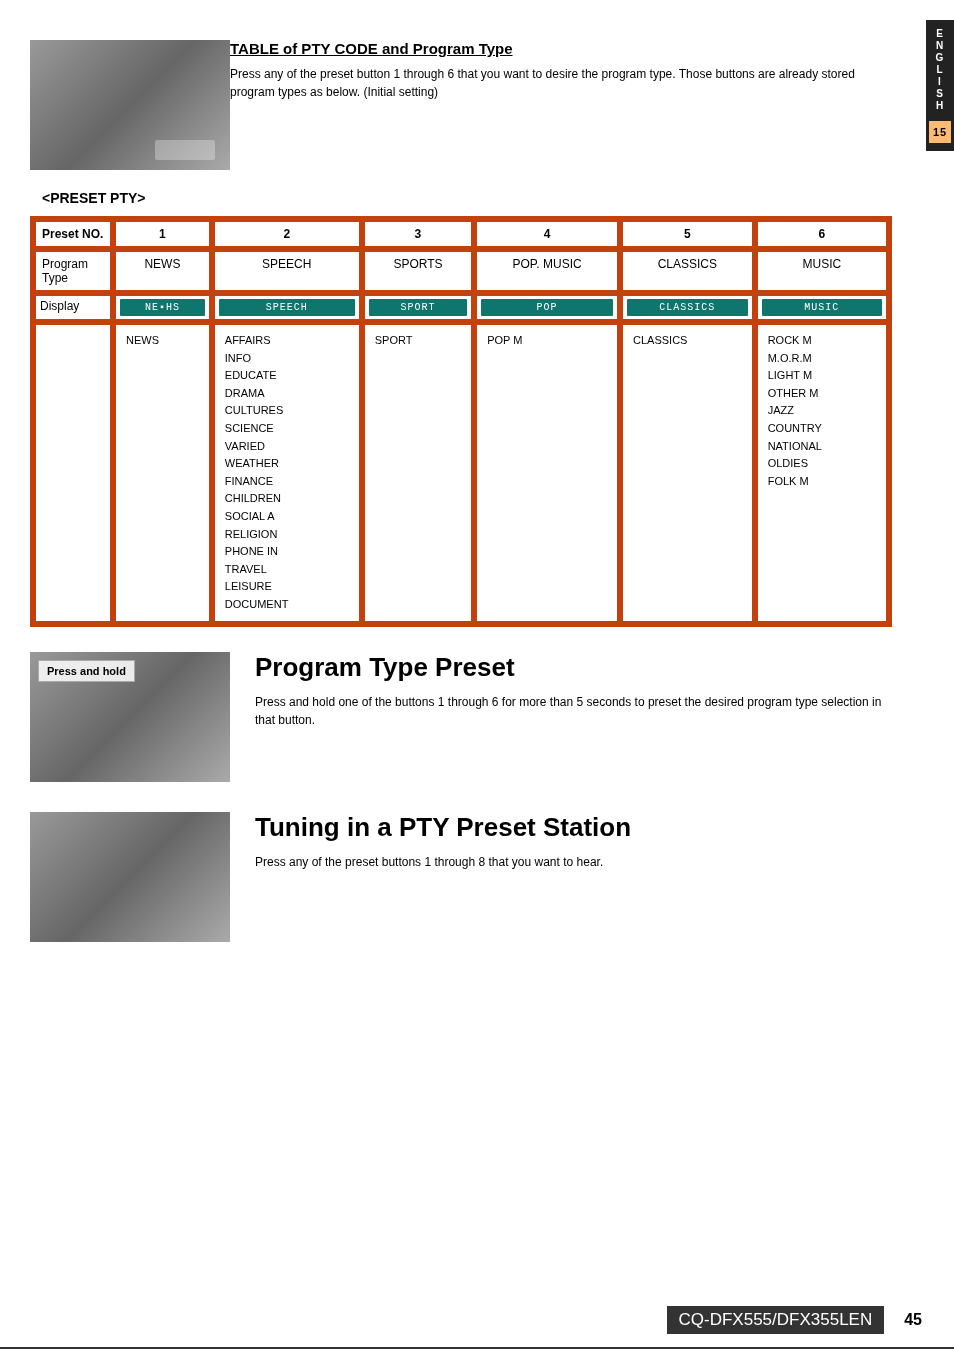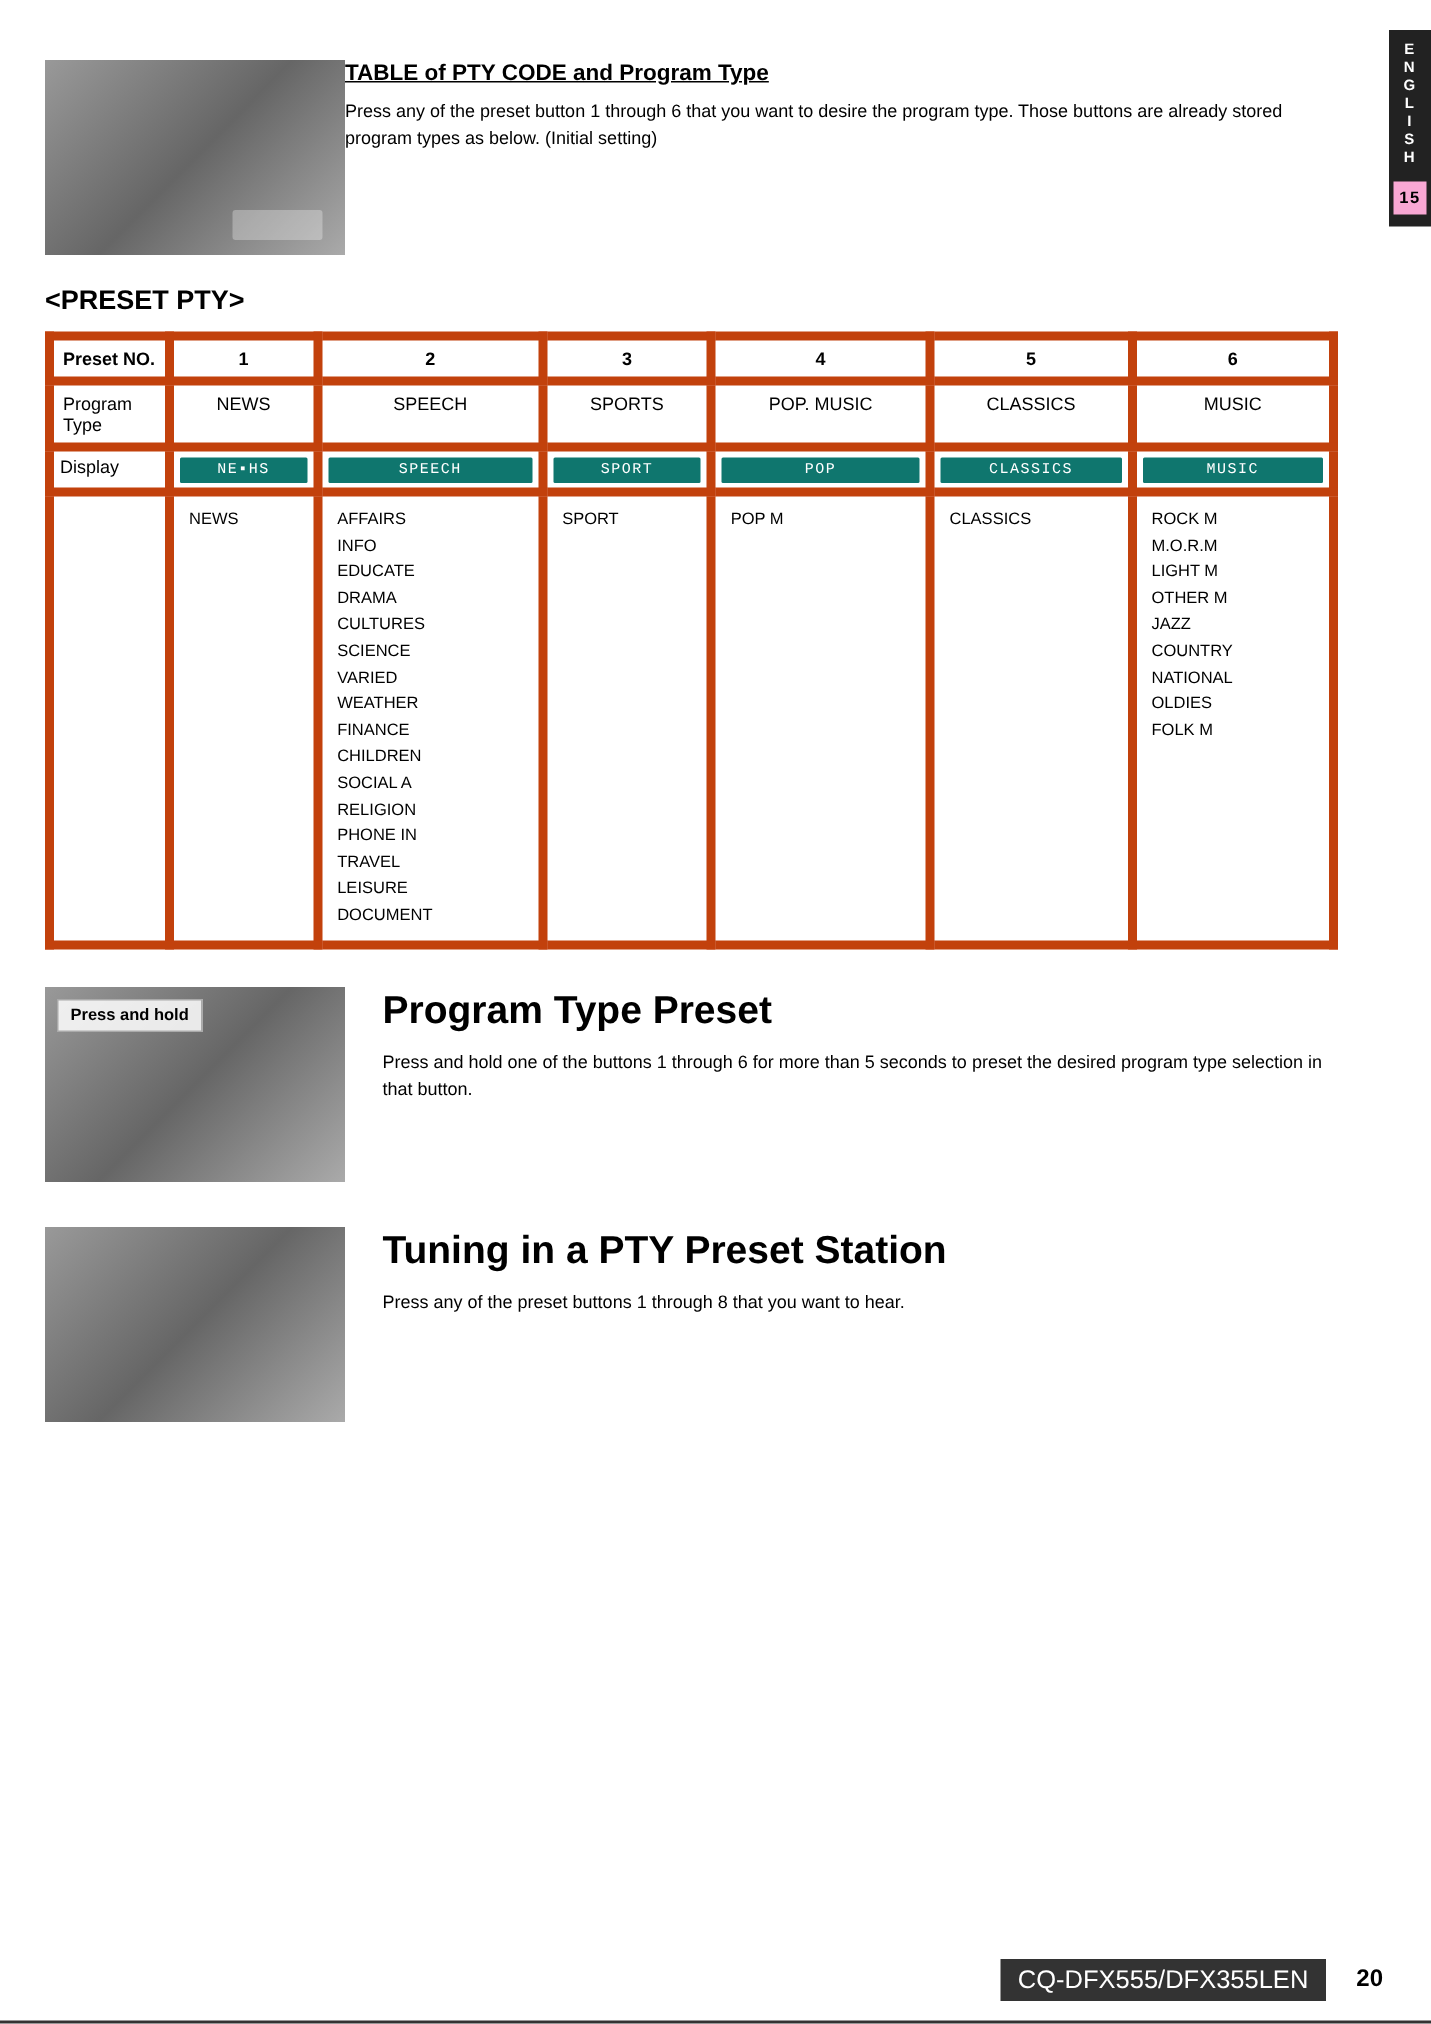--- a/index.html
+++ b/index.html
@@ -40,21 +40,21 @@
       display: flex;
       flex-direction: column;
       align-items: center;
       gap: 1px;
       margin-bottom: 6px;
     }
     .right-sidebar .lang-letters span {
       font-size: 10px;
     }
     .right-sidebar .page-num {
-      background: #f9a8d4;
+      background: #fdba74;
       color: #000;
       width: 22px;
       height: 22px;
       display: flex;
       align-items: center;
       justify-content: center;
       font-size: 11px;
       font-weight: bold;
       margin-top: 4px;
     }
@@ -107,23 +107,23 @@
       margin-bottom: 8px;
       text-decoration: underline;
     }
     .top-text p {
       font-size: 12px;
       line-height: 1.5;
     }
 
     
     .preset-heading {
-      font-size: 18px;
-      font-weight: bold;
-      margin: 18px 0 10px 0;
+      font-size: 14px;
+      font-weight: bold;
+      margin: 18px 0 10px 12px;
     }
 
     
     .pty-table {
       width: 100%;
       border-collapse: collapse;
       font-size: 12px;
       margin-bottom: 25px;
     }
     .pty-table td, .pty-table th {
@@ -353,18 +353,18 @@
       <div class="section-text">
         <h1>Tuning in a PTY Preset Station</h1>
         <p>Press any of the preset buttons 1 through 8 that you want to hear.</p>
       </div>
     </div>
 
   </div>
 
   <div class="bottom-bar">
     <div class="model-tag">CQ-DFX555/DFX355LEN</div>
-    <div class="page-number-bottom">20</div>
+    <div class="page-number-bottom">45</div>
   </div>
 
   <div class="bottom-line"></div>
 
 </div>
 
 </body></html>

